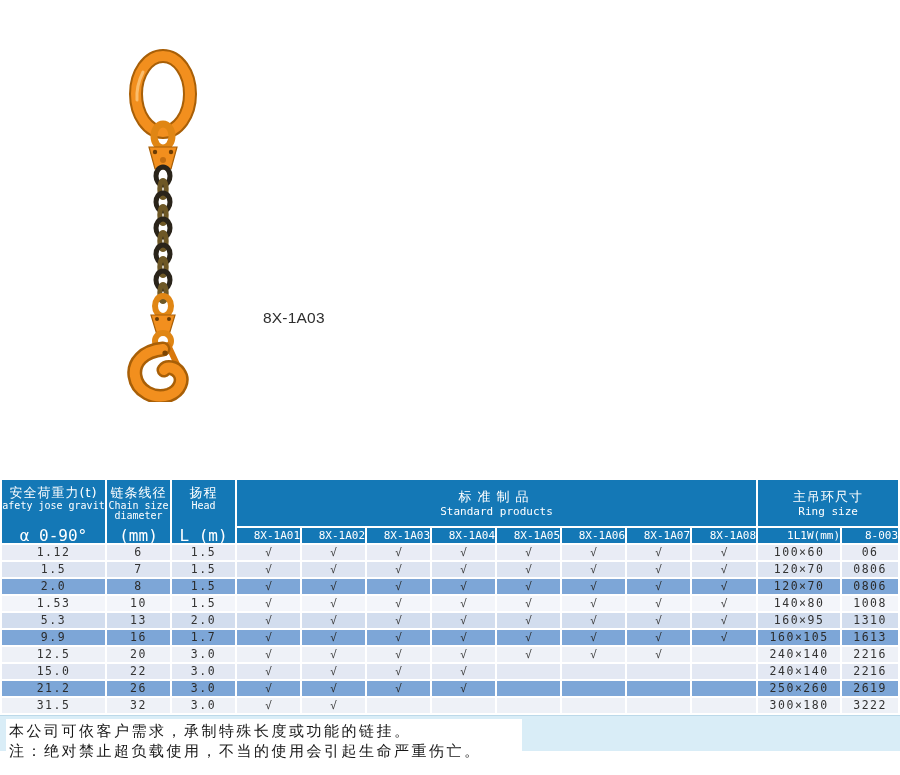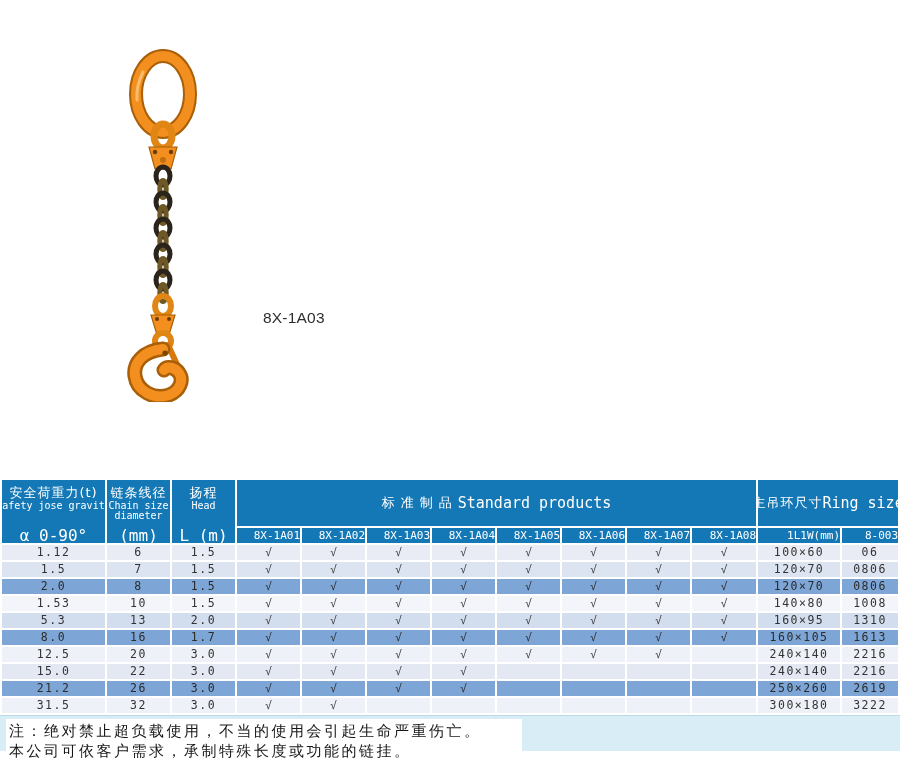--- a/index.html
+++ b/index.html
@@ -15,25 +15,25 @@
          color:#2e2e2e;line-height:30px;letter-spacing:0.2px}
 
   
   table.spec{position:absolute;left:0;top:478px;width:900px;
              border-collapse:separate;border-spacing:2px;table-layout:fixed;
              background:#ffffff}
   table.spec th,table.spec td{padding:0;margin:0;overflow:hidden;white-space:nowrap}
   thead th{background:var(--header-bg,#1478b6);color:#ffffff;font-weight:normal;vertical-align:top}
   .hwrap{display:flex;flex-direction:column;align-items:center;height:63px;
          box-sizing:border-box;padding-top:5px}
-  .gwrap{display:flex;flex-direction:row;align-items:center;justify-content:center;height:46px}
+  .gwrap{display:flex;flex-direction:column;align-items:center;justify-content:center;height:46px}
   .zh{font-size:13px;letter-spacing:1px;line-height:16px}
   .group-zh{font-size:13px;letter-spacing:6px;line-height:16px}
   .en{font-size:10px;line-height:10px;font-family:"DejaVu Sans Mono",monospace;letter-spacing:0}
-  .group-en{font-size:15px;line-height:13px;font-family:"DejaVu Sans Mono",monospace}
+  .group-en{font-size:11px;line-height:13px;font-family:"DejaVu Sans Mono",monospace}
   .hsub{font-size:16px;margin-top:auto;padding-bottom:1px;
         font-family:"DejaVu Sans Mono",monospace;line-height:13px}
   .sub-th{height:15px;font-size:11px;font-family:"DejaVu Sans Mono",monospace;
           text-align:right;vertical-align:middle}
   tbody td{height:15px;line-height:15px;text-align:center;font-size:11.5px;
            font-family:"DejaVu Sans Mono",monospace;color:#333;letter-spacing:1.5px}
   tbody td.chk{letter-spacing:0;font-size:11px;color:#3a3a3a}
   tr.shade-s1 td{background:var(--row-s1,#e9ecf5)}
   tr.shade-s2 td{background:var(--row-s2,#dde4f1)}
   tr.shade-s3 td{background:var(--row-s3,#f3f5fa)}
@@ -247,21 +247,21 @@
         <td class="chk">√</td>
         <td class="chk">√</td>
         <td class="chk">√</td>
         <td class="chk">√</td>
         <td class="chk">√</td>
         <td class="chk">√</td>
         <td>160×95</td>
         <td>1310</td>
       </tr>
       <tr class="shade-dark">
-        <td>8.0</td>
+        <td>9.9</td>
         <td>16</td>
         <td>1.7</td>
         <td class="chk">√</td>
         <td class="chk">√</td>
         <td class="chk">√</td>
         <td class="chk">√</td>
         <td class="chk">√</td>
         <td class="chk">√</td>
         <td class="chk">√</td>
         <td class="chk">√</td>
@@ -326,15 +326,15 @@
         <td class="chk"></td>
         <td class="chk"></td>
         <td>300×180</td>
         <td>3222</td>
       </tr>
     </tbody>
 </table>
 
 <div class="band"></div>
 <div class="note">
+  <div>本公司可依客户需求，承制特殊长度或功能的链挂。</div>
   <div>注：绝对禁止超负载使用，不当的使用会引起生命严重伤亡。</div>
-  <div>本公司可依客户需求，承制特殊长度或功能的链挂。</div>
 </div>
 
 </body></html>

